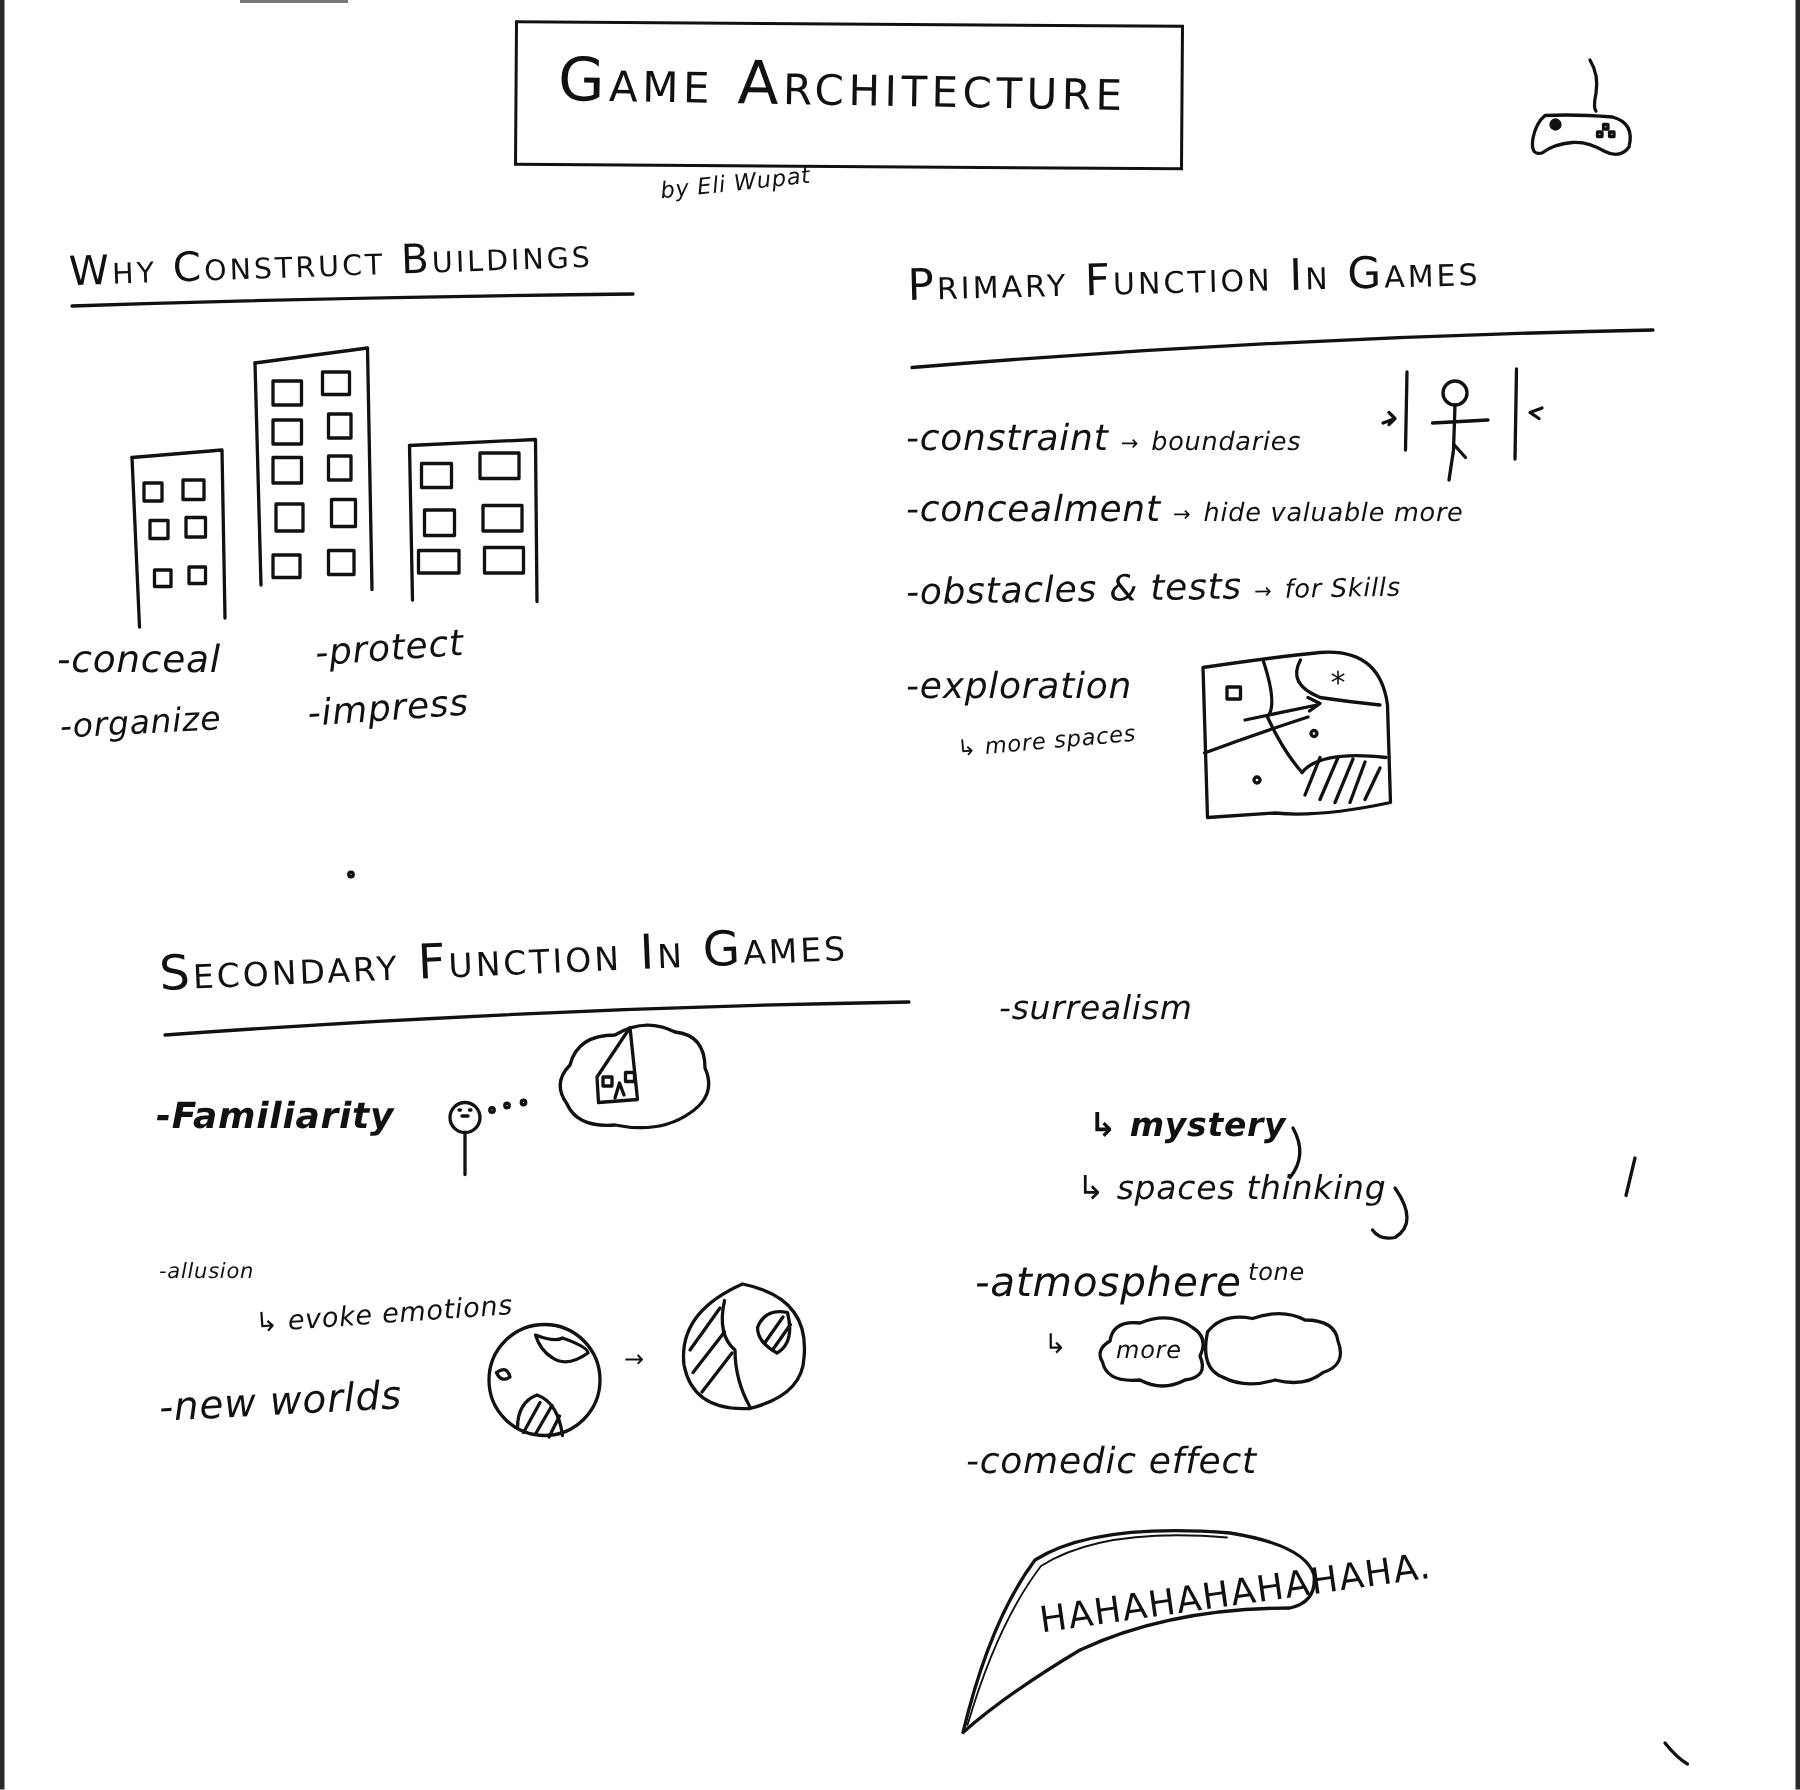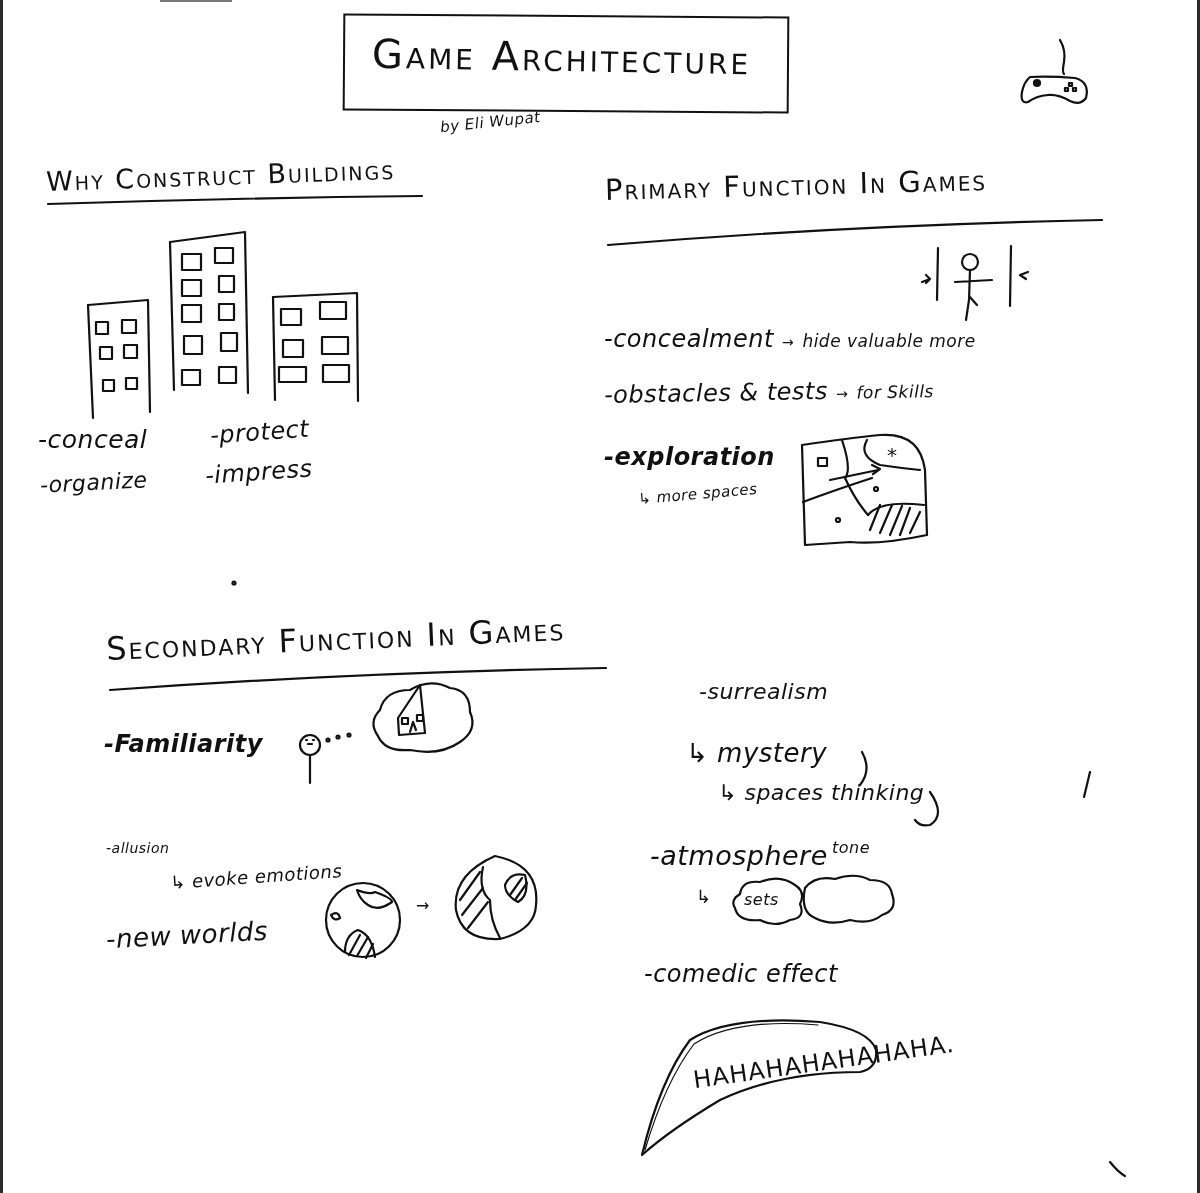--- a/index.html
+++ b/index.html
@@ -40,45 +40,50 @@
 
   <div class="hw h-why caps">Why Construct Buildings</div>
   <div class="hw h-primary caps">Primary Function In Games</div>
   <div class="hw h-secondary caps">Secondary Function In Games</div>
 
   <div class="hw bullet" style="left:38px;top:425px;font-size:25px;">-conceal</div>
   <div class="hw bullet" style="left:40px;top:470px;font-size:22px;transform:rotate(-3deg);">-organize</div>
   <div class="hw bullet" style="left:210px;top:418px;font-size:24px;transform:rotate(-4deg);">-protect</div>
   <div class="hw bullet" style="left:205px;top:458px;font-size:24px;transform:rotate(-4deg);">-impress</div>
 
+  <div class="hw bullet" style="left:604px;top:278px;">
+    <span>-constraint</span>
+    <span style="font-size:14px;">→</span>
+    <span class="sub">boundaries</span>
+  </div>
   <div class="hw bullet" style="left:604px;top:325px;">
     <span>-concealment</span>
     <span style="font-size:14px;">→</span>
     <span class="sub">hide valuable more</span>
   </div>
   <div class="hw bullet" style="left:604px;top:378px;transform:rotate(-1deg);">
     <span>-obstacles &amp; tests</span>
     <span style="font-size:14px;">→</span>
     <span class="sub">for Skills</span>
   </div>
-  <div class="hw bullet" style="left:604px;top:443px;font-weight:bold;">-exploration</div>
+  <div class="hw bullet" style="left:604px;top:443px;">-exploration</div>
   <div class="hw sub" style="left:638px;top:485px;font-size:15px;transform:rotate(-5deg);">↳ more spaces</div>
 
   <div class="hw bullet" style="left:104px;top:730px;font-weight:bold;">-Familiarity</div>
   <div class="hw bullet" style="left:106px;top:840px;font-size:14px;">-allusion</div>
   <div class="hw sub" style="left:170px;top:866px;font-size:18px;transform:rotate(-4deg);">↳ evoke emotions</div>
   <div class="hw bullet" style="left:106px;top:920px;font-size:26px;transform:rotate(-3deg);">-new worlds</div>
   <div class="hw" style="left:416px;top:896px;font-size:16px;">→</div>
 
-  <div class="hw bullet" style="left:666px;top:679px;font-size:22px;margin-left:33px;">-surrealism</div>
-  <div class="hw bullet" style="left:686px;top:738px;font-size:26px;">↳ mystery</div>
+  <div class="hw bullet" style="left:666px;top:660px;font-size:22px;">-surrealism</div>
+  <div class="hw bullet" style="left:726px;top:738px;font-size:22px;font-weight:bold;">↳ mystery</div>
   <div class="hw bullet" style="left:718px;top:780px;font-size:22px;">↳ spaces thinking</div>
   <div class="hw bullet" style="left:650px;top:840px;font-size:27px;">-atmosphere</div>
   <div class="hw" style="left:696px;top:886px;font-size:18px;">↳</div>
-  <div class="hw cloud-text" style="left:744px;top:890px;">sets</div>
+  <div class="hw cloud-text" style="left:744px;top:890px;">more</div>
   <div class="hw cloud-text" style="left:832px;top:838px;text-align:center;">tone</div>
   <div class="hw bullet" style="left:644px;top:960px;font-size:24px;text-align:right;">-comedic effect</div>
   <div class="hw haha" style="left:692px;top:1048px;">HAHAHAHAHAHAHA.</div>
 
   <svg class="draw" width="1200" height="1193" viewBox="0 0 1200 1193">
 
     <path d="M48 204 Q 230 198 422 196"></path>
     <path d="M608 245 Q 850 225 1102 220"></path>
     <path d="M110 690 Q 360 672 606 668"></path>
 

